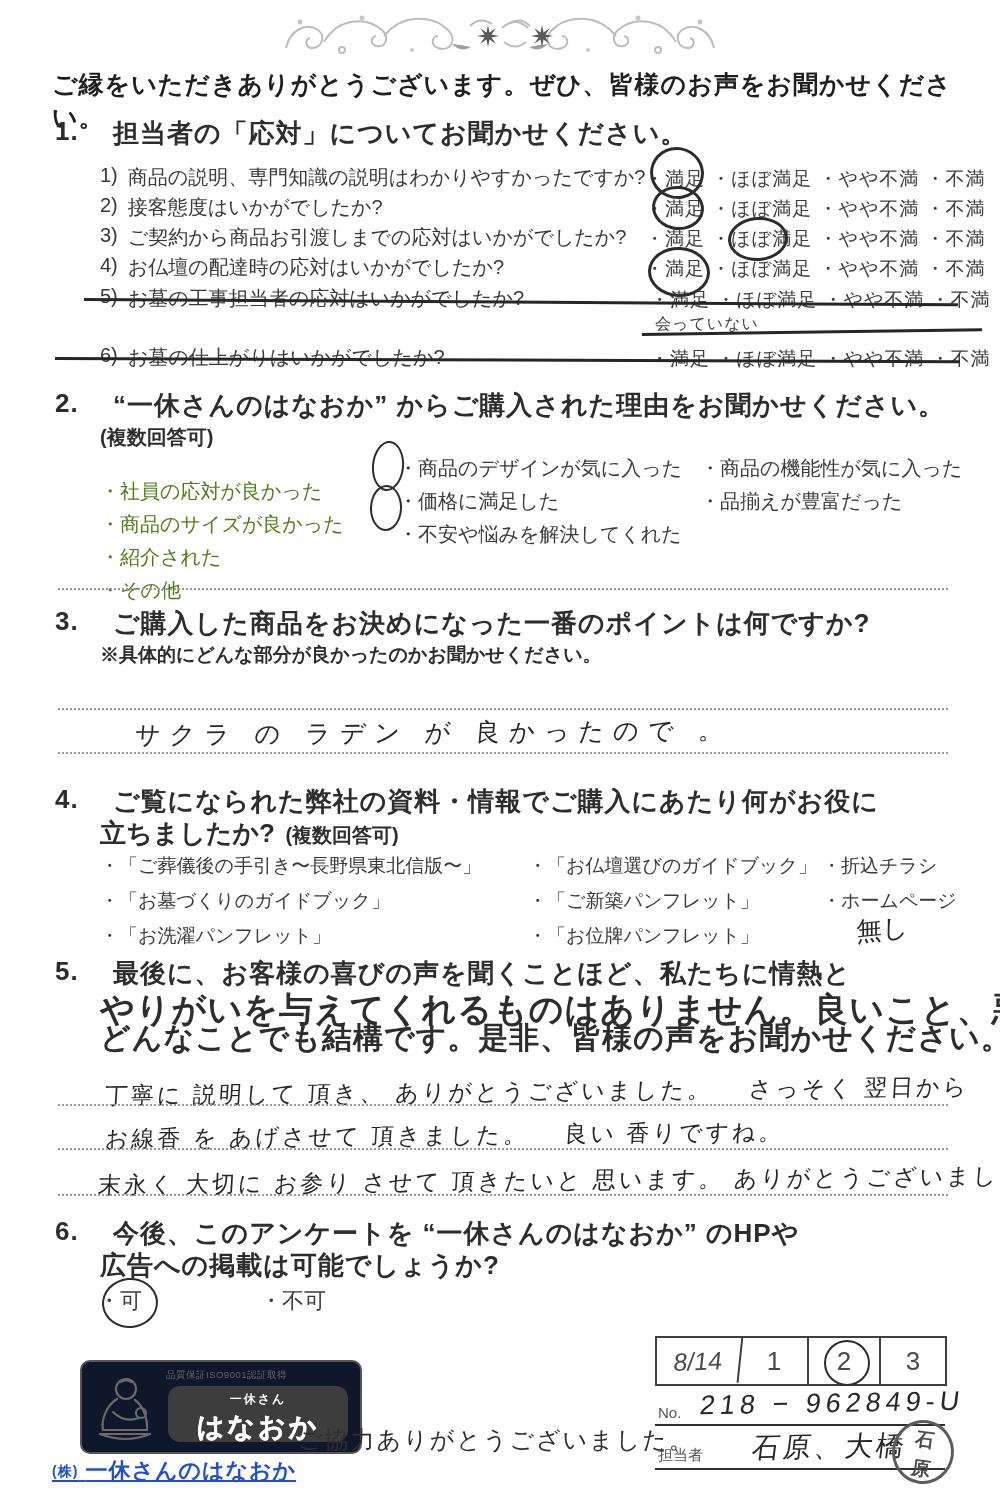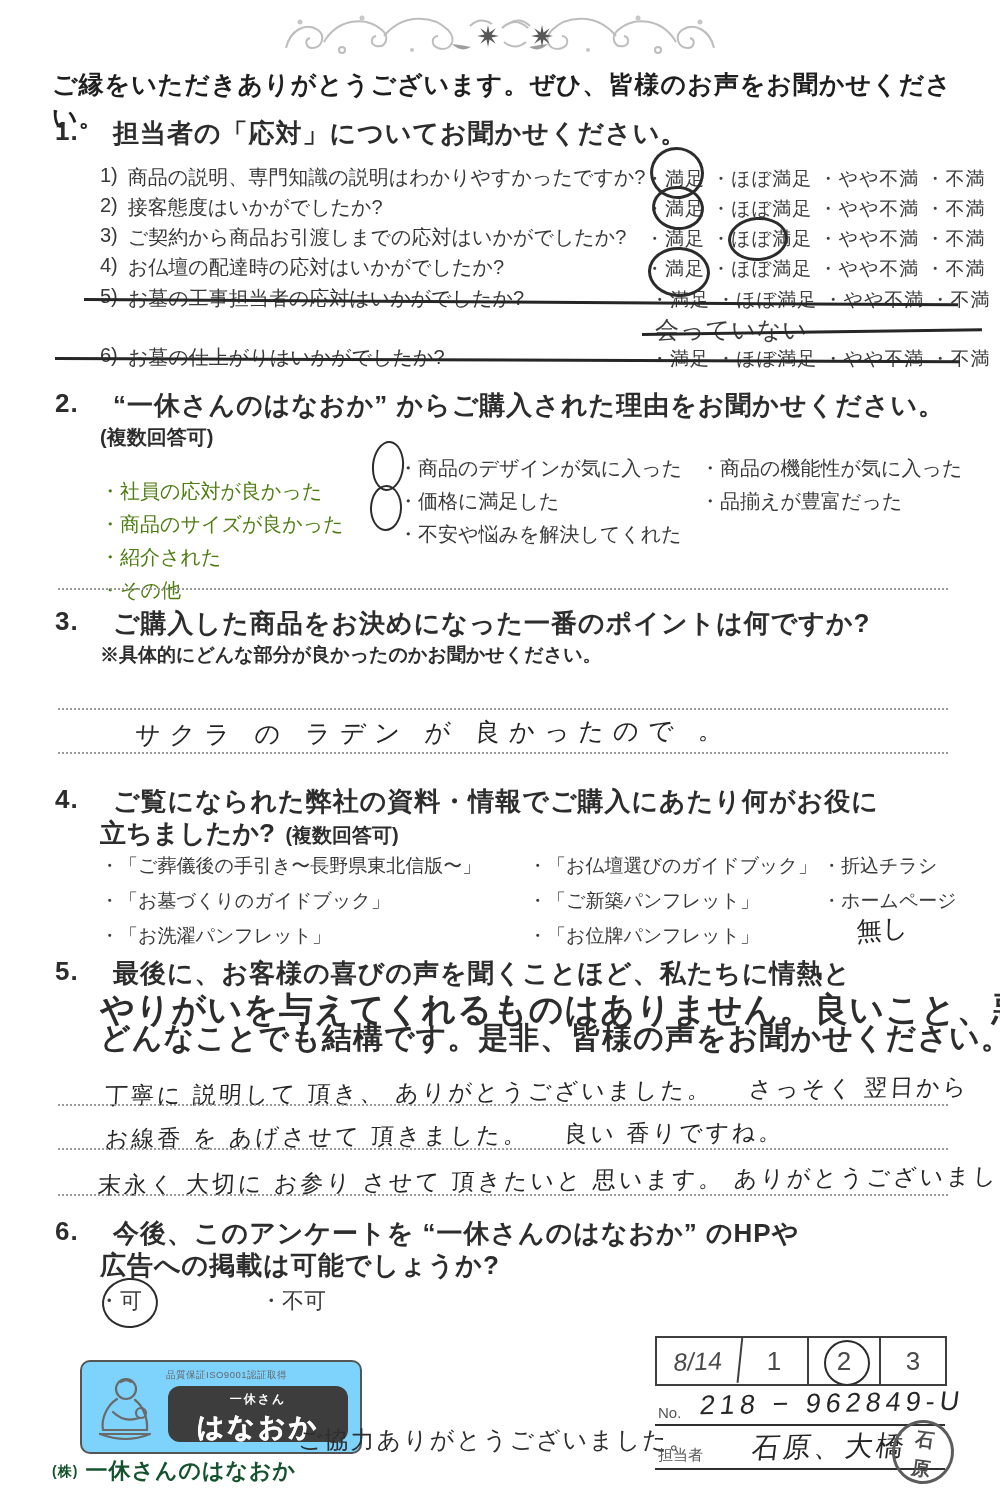--- a/index.html
+++ b/index.html
@@ -15,26 +15,26 @@
   .opts{font-size:19px;color:#3d3d3d;white-space:nowrap;letter-spacing:1px;}
   .optcol div{white-space:nowrap;}
   .note{font-size:19px;font-weight:800;color:#2d2d2d;}
   .circle{border:3px solid #2c2c2c;border-radius:50%;background:transparent;}
   .strike{height:3px;background:#262626;transform-origin:left center;}
   .dotted{border-top:2px dotted #9a9a9a;height:0;}
   .rule{border-top:2px dotted #9a9a9a;height:0;}
   .hw{color:#262626;white-space:nowrap;}
   .hw1{font-size:23px;letter-spacing:3px;transform:rotate(-0.6deg) skewX(-4deg);}
   
-  .logobox{width:278px;height:90px;border:2px solid #555;border-radius:10px;background:#7dd3fc;}
+  .logobox{width:278px;height:90px;border:2px solid #555;border-radius:10px;background:#0f172a;}
   .pill{position:absolute;left:86px;top:24px;width:180px;height:56px;background:#3d3d3d;border-radius:12px;text-align:center;}
   .pill .t1{font-size:12px;color:#fff;margin-top:5px;letter-spacing:2px;font-weight:700;}
   .pill .t2{font-size:27px;color:#fff;font-weight:800;letter-spacing:3px;margin-top:1px;-webkit-text-stroke:0.5px #fff;}
   .iso{position:absolute;left:84px;top:7px;font-size:9.5px;color:#666;letter-spacing:0.5px;white-space:nowrap;}
-  .company{font-size:22px;font-weight:800;color:#14532d;letter-spacing:1px;white-space:nowrap;}
+  .company{font-size:22px;font-weight:800;color:#1d4ed8;letter-spacing:1px;white-space:nowrap;text-decoration:underline;}
   .company .pref{font-size:14px;font-weight:700;vertical-align:2px;}
   .thanks{font-size:24px;color:#2e2e2e;letter-spacing:2px;}
   .ftable{display:grid;grid-template-columns:84px 68px 72px 64px;border:2px solid #3f3f3f;}
   .ftable .cell{border-right:2px solid #3f3f3f;height:46px;display:flex;align-items:center;justify-content:center;
     font-size:26px;color:#4a4a4a;}
   .ftable .cell:last-child{border-right:none;}
   .lbl{font-size:15px;color:#555;}
   .uline{border-top:2px solid #2f2f2f;height:0;}
   .stamp{width:56px;height:58px;border:3px solid #5c5c5c;border-radius:50%;text-align:center;transform:rotate(8deg);}
   .stamp div{font-size:19px;font-weight:800;color:#4d4d4d;line-height:25px;margin-top:4px;}
@@ -100,21 +100,21 @@
     <span>お仏壇の配達時の応対はいかがでしたか?</span>
   </div>
   <div class="abs opts" style="left:645px;top:256px;">・満足 ・ほぼ満足 ・やや不満 ・不満</div>
 
   <div class="abs item struckrow" style="left:100px;top:285px;">
     <span>5)</span>
     <span>お墓の工事担当者の応対はいかがでしたか?</span>
   </div>
   <div class="abs opts" style="left:650px;top:287px;">・満足 ・ほぼ満足 ・やや不満 ・不満</div>
 
-  <div class="abs opts" style="left:655px;top:314px;font-size:24px;">会っていない</div>
+  <div class="abs opts" style="left:655px;top:314px;font-size:16px;">会っていない</div>
 
   <div class="abs item struckrow" style="left:100px;top:344px;">
     <span>6)</span>
     <span>お墓の仕上がりはいかがでしたか?</span>
   </div>
   <div class="abs opts" style="left:650px;top:346px;">・満足 ・ほぼ満足 ・やや不満 ・不満</div>
 
   <div class="abs circle" style="left:650px;top:147px;width:48px;height:46px;transform:rotate(10deg);"></div>
   <div class="abs circle" style="left:652px;top:186px;width:46px;height:38px;transform:rotate(6deg);"></div>
   <div class="abs circle" style="left:728px;top:217px;width:54px;height:38px;transform:rotate(-4deg);"></div>

